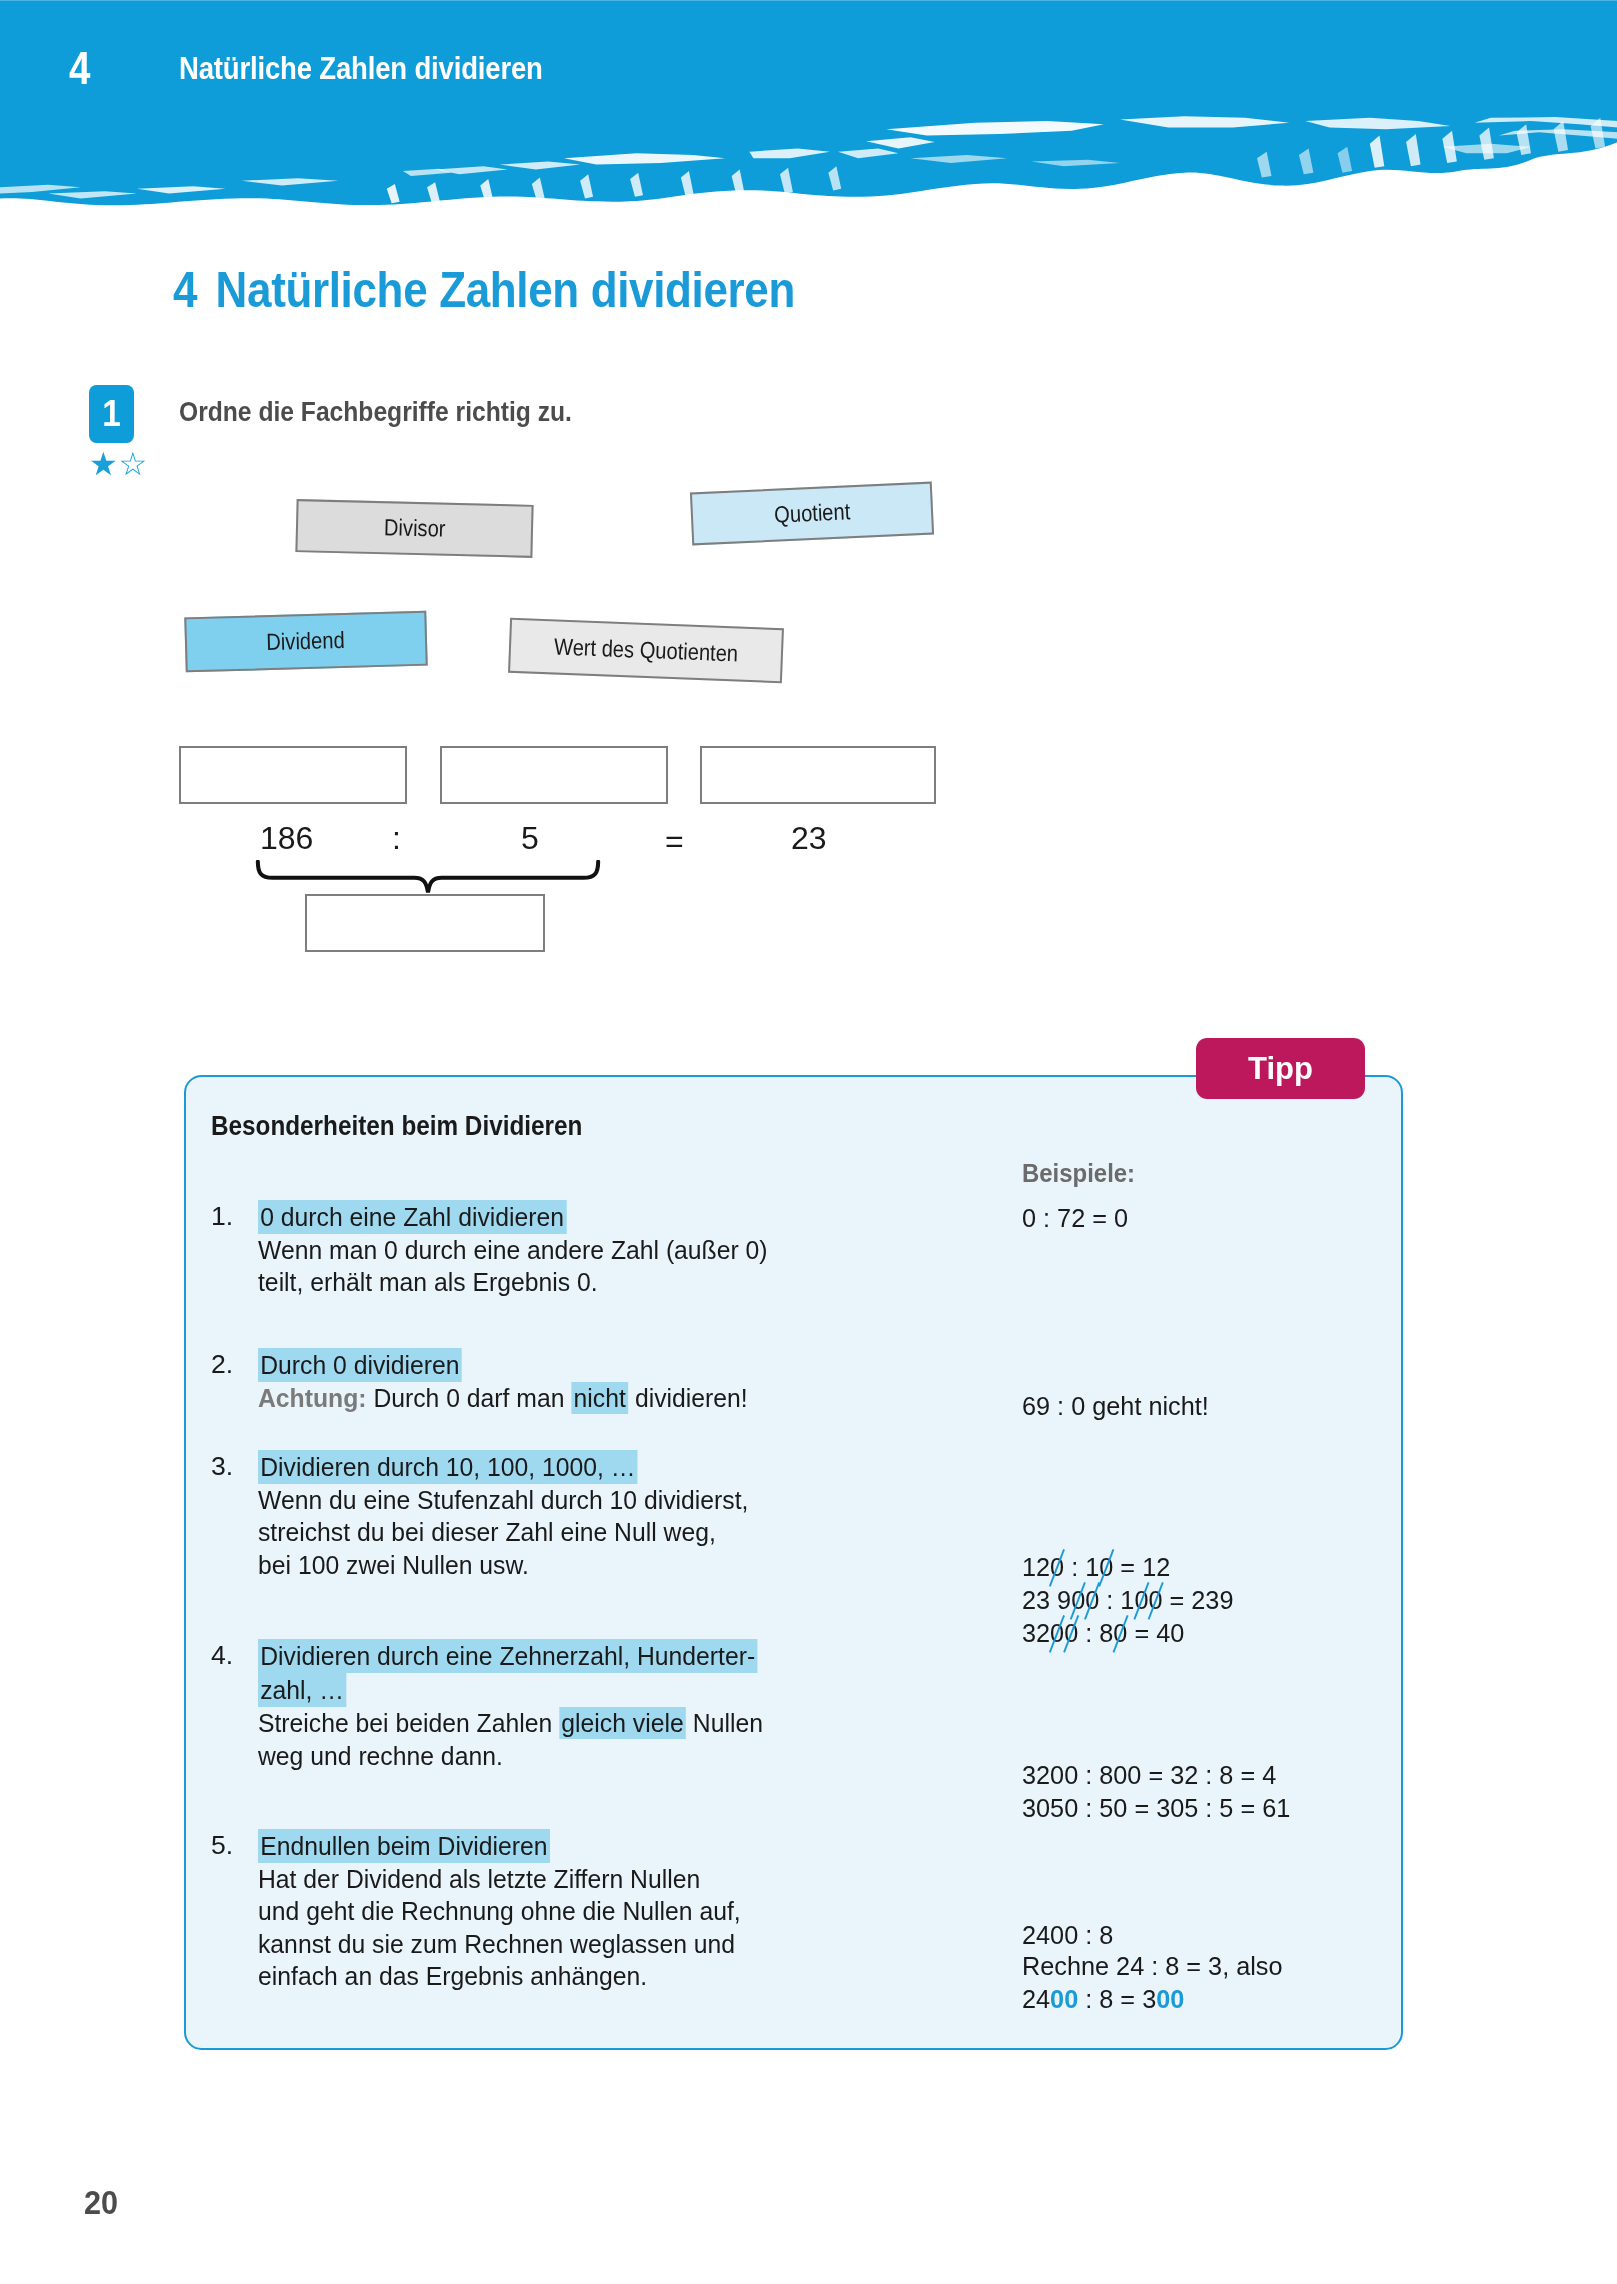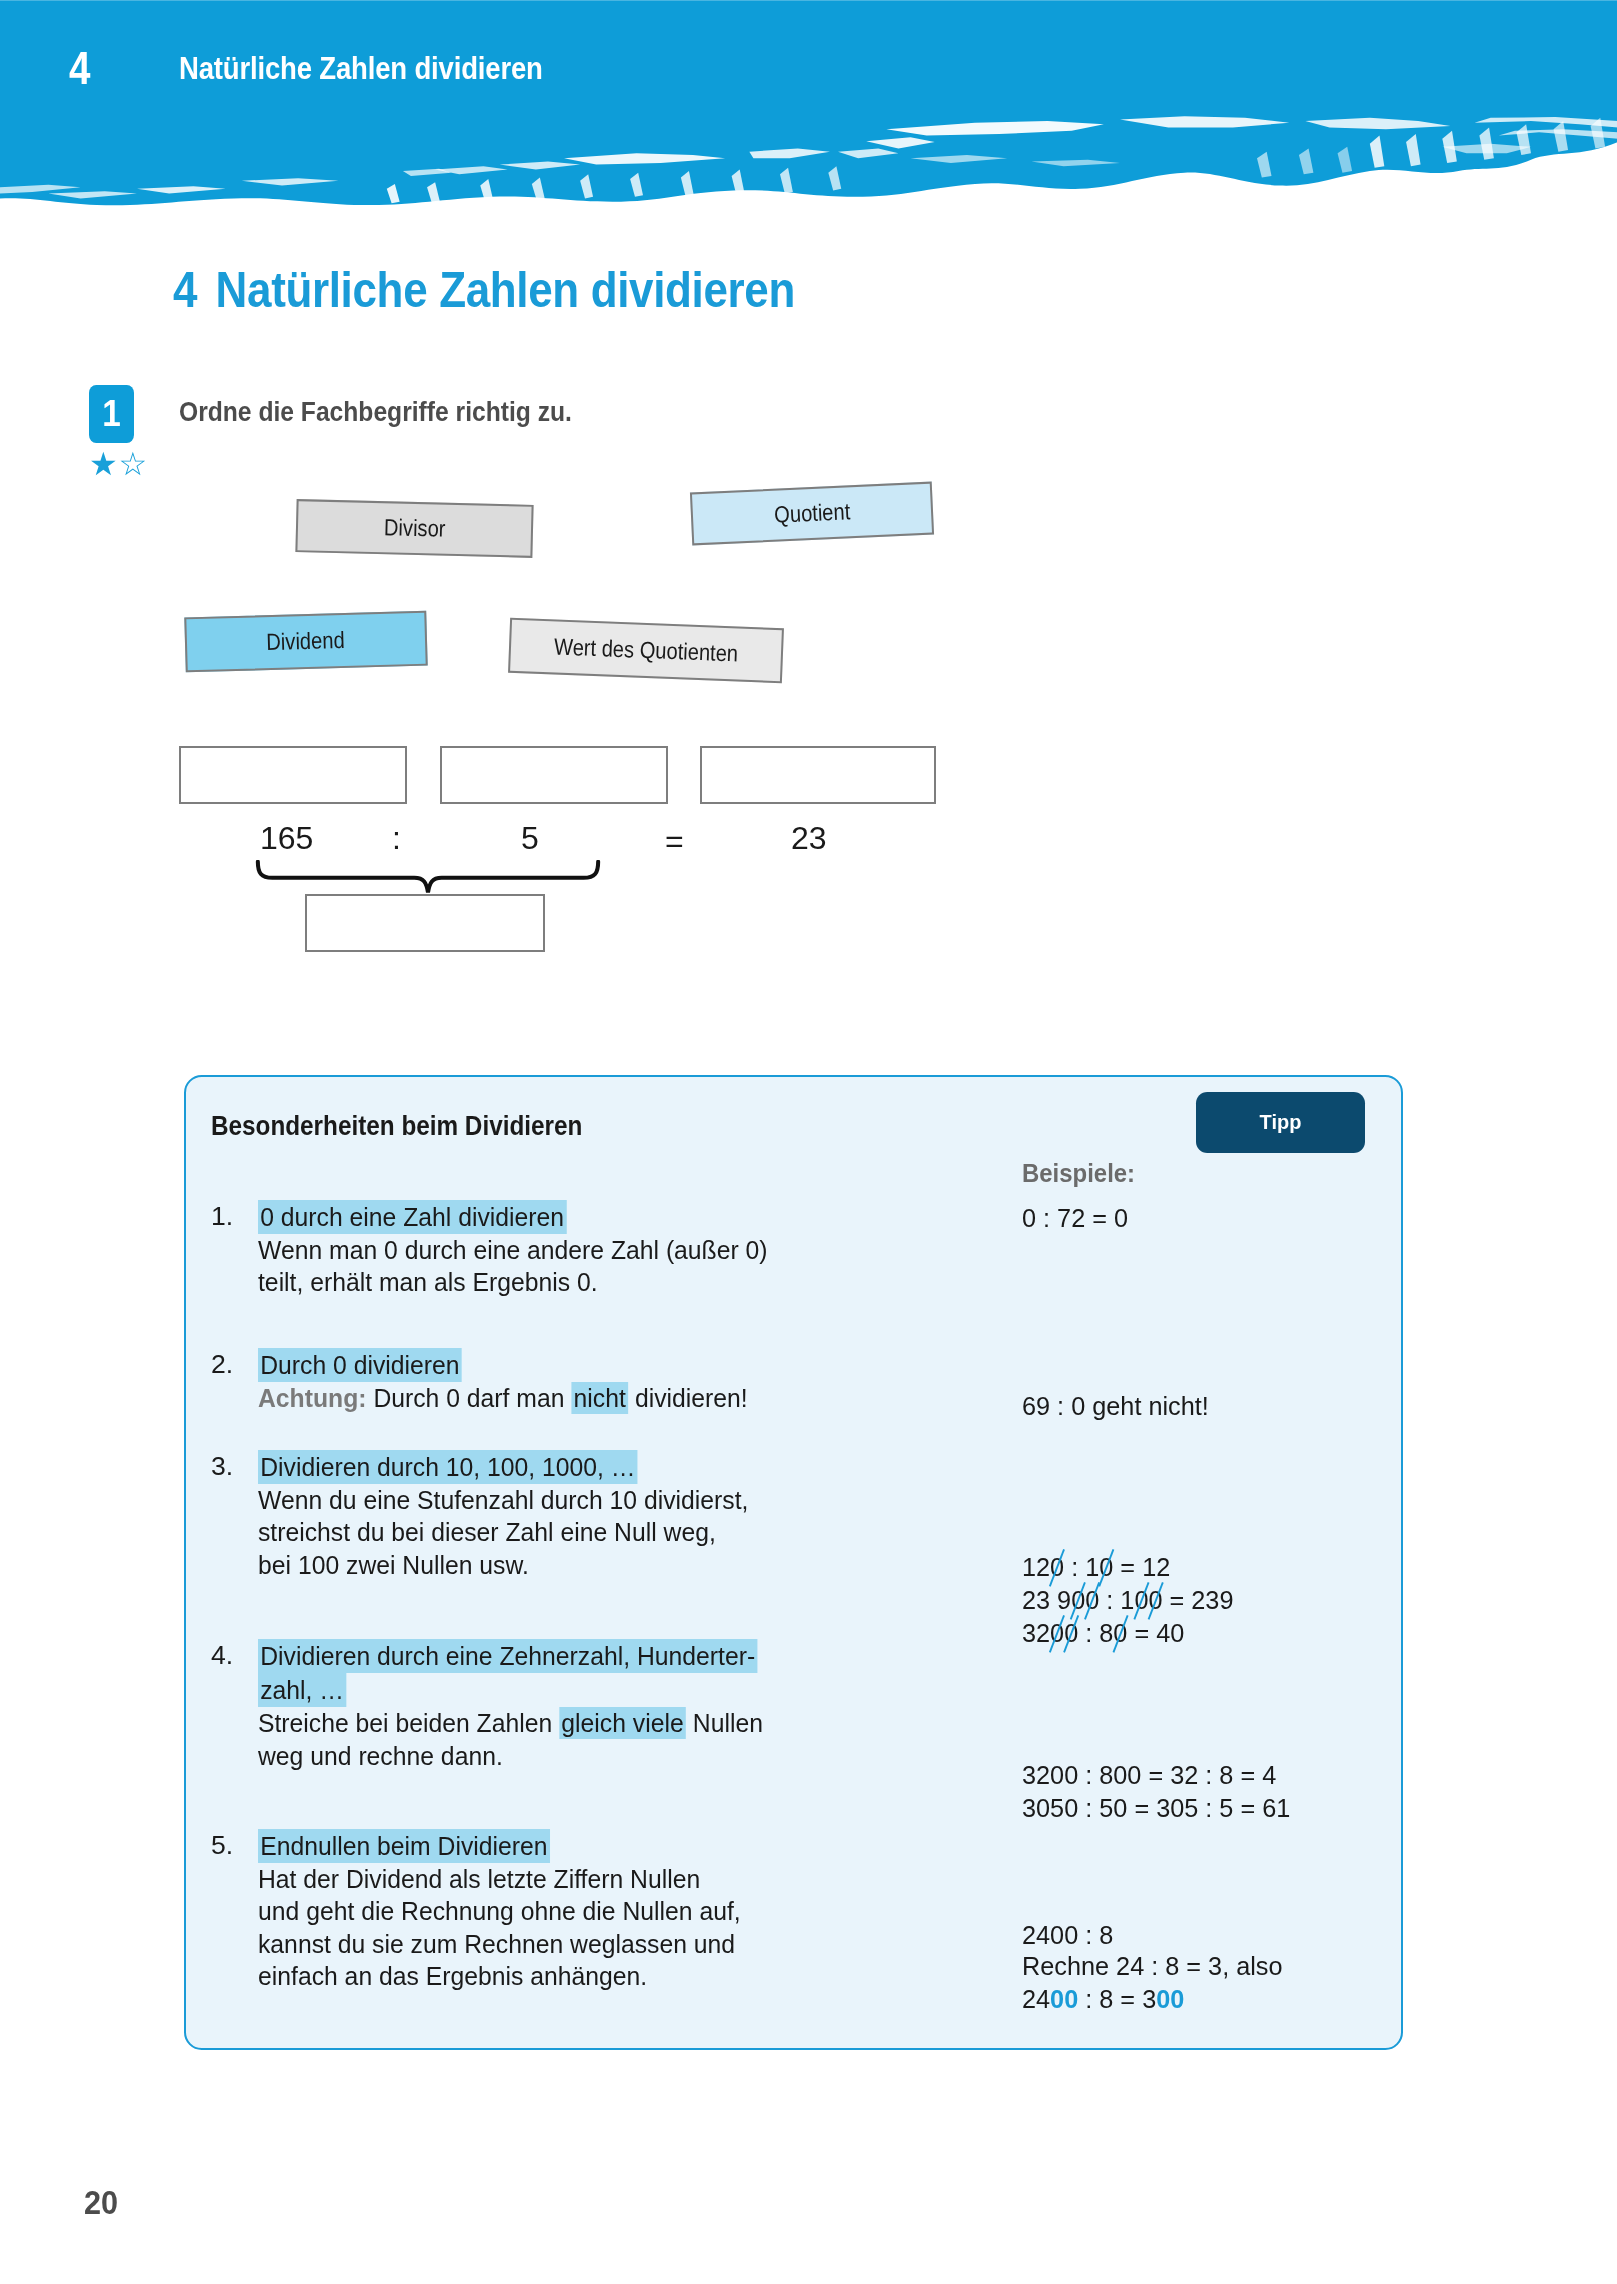--- a/index.html
+++ b/index.html
@@ -179,26 +179,26 @@
     position: absolute;
     left: 184px; top: 1075px;
     width: 1219px; height: 975px;
     background: #E9F4FB;
     border: 2.4px solid #1A9BD7;
     border-radius: 17.7px;
     box-sizing: border-box;
   }
   #tipp-tab {
     position: absolute;
-    left: 1196px; top: 1092px;
+    left: 1196px; top: 1038px;
     width: 169px; height: 61px;
-    background: #0c4a6e;
+    background: #be185d;
     border-radius: 11.3px;
     color: #ffffff;
-    font-size: 20px;
+    font-size: 31px;
     font-weight: bold;
     display: flex;
     align-items: center;
     justify-content: center;
     z-index: 5;
   }
   #tipp-heading {
     position: absolute;
     left: 211px; top: 1111px;
     font-size: 27px;
@@ -395,21 +395,21 @@
 <div class="term-card" id="term-wert">
   <span>Wert des Quotienten</span>
 </div>
 
 <div class="answer-box" id="answer-box-1"></div>
 <div class="answer-box" id="answer-box-2"></div>
 <div class="answer-box" id="answer-box-3"></div>
 <div class="answer-box" id="answer-box-4"></div>
 
 <div id="equation-row">
-  <span class="eq-part" id="eq-dividend">165</span>
+  <span class="eq-part" id="eq-dividend">186</span>
   <span class="eq-part" id="eq-colon">:</span>
   <span class="eq-part" id="eq-divisor">5</span>
   <span class="eq-part" id="eq-equals">=</span>
   <span class="eq-part" id="eq-result">23</span>
 </div>
 
 <svg id="equation-brace" viewBox="0 0 434 42" xmlns="http://www.w3.org/2000/svg">
   <path d="M6,2 C6,16 10,22 24,22 L200,22 C212,22 215,28 217,40 C219,28 222,22 234,22 L410,22 C424,22 428,16 428,2" fill="none" stroke="#111111" stroke-width="5" stroke-linecap="round"></path>
 </svg>
 

